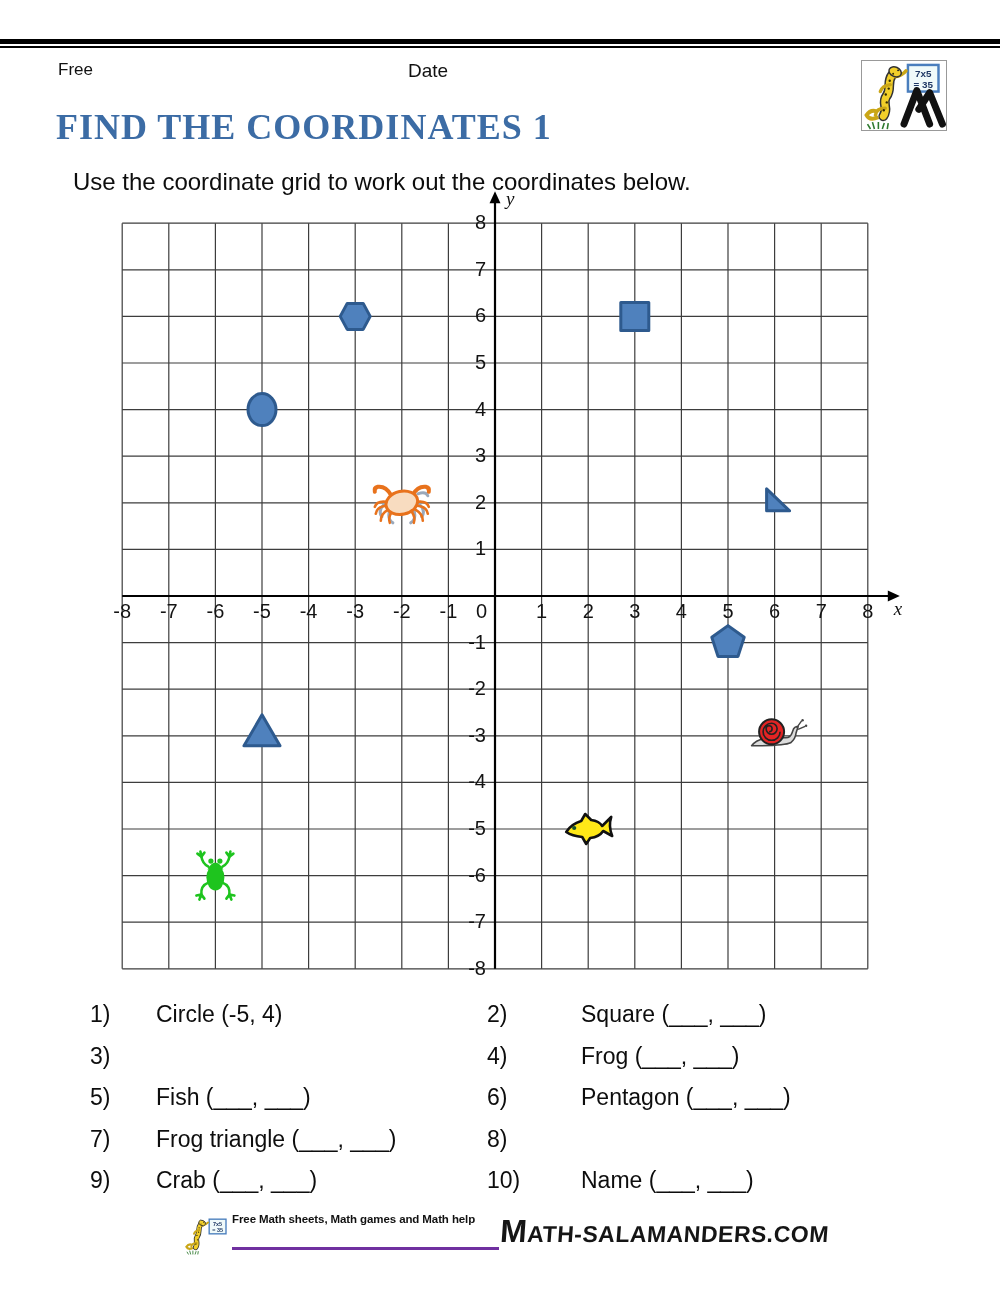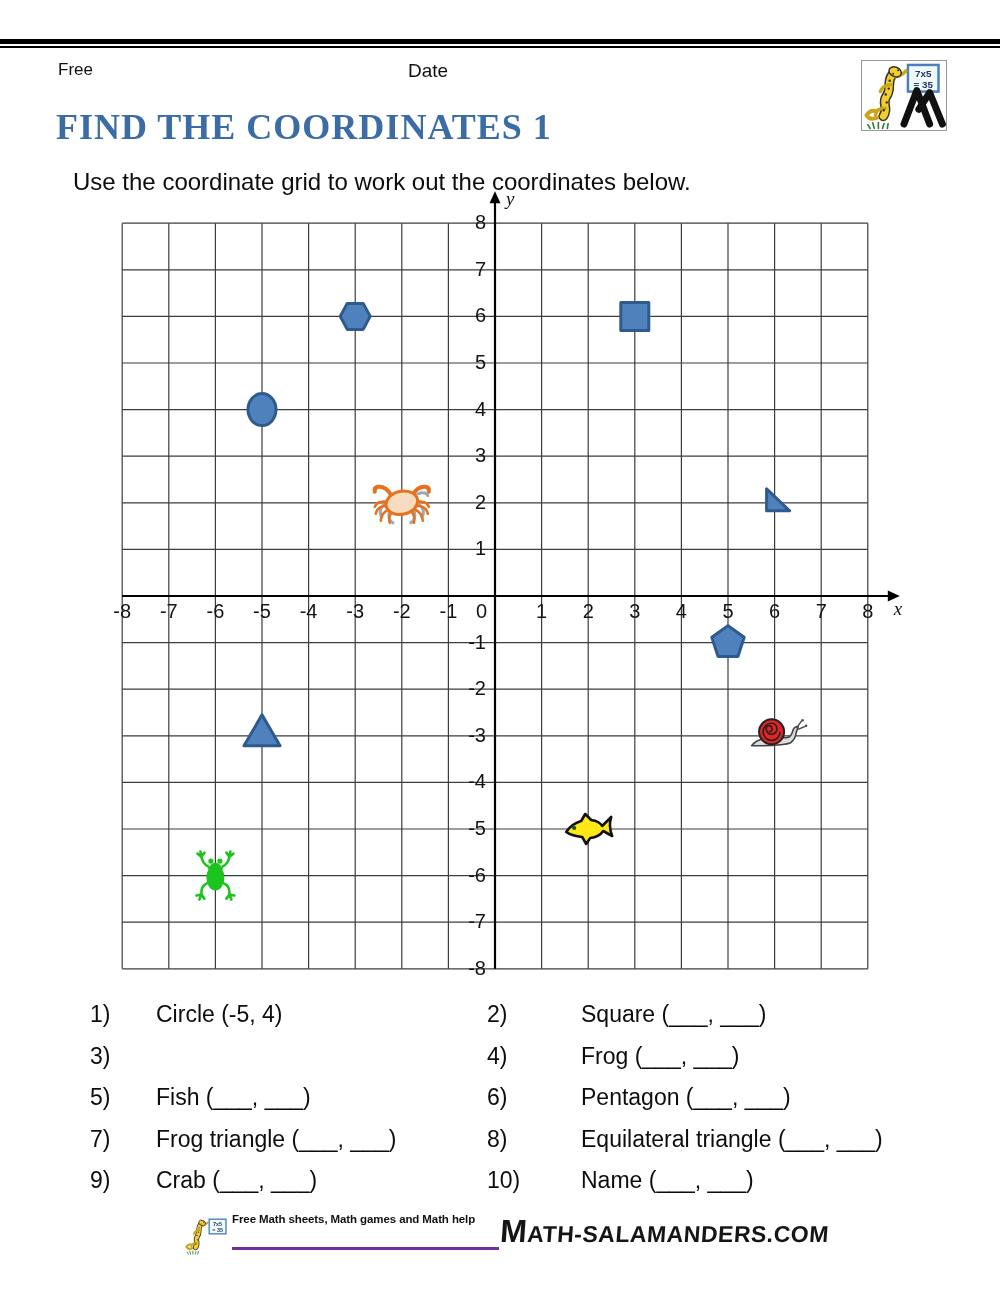--- a/index.html
+++ b/index.html
@@ -302,21 +302,20 @@
   <div class="q-row">
     <span class="q-num1">5)</span>
     <span class="q-text1">Fish (___, ___)</span>
     <span class="q-num2">6)</span>
     <span class="q-text2">Pentagon (___, ___)</span>
   </div>
   <div class="q-row">
     <span class="q-num1">7)</span>
     <span class="q-text1">Frog triangle (___, ___)</span>
     <span class="q-num2">8)</span>
-    <span class="q-text2">Equilateral triangle (___, ___)</span>
   </div>
   <div class="q-row">
     <span class="q-num1">9)</span>
     <span class="q-text1">Crab (___, ___)</span>
     <span class="q-num2">10)</span>
     <span class="q-text2">Name (___, ___)</span>
   </div>
 </div>
 
 <div class="footer">

